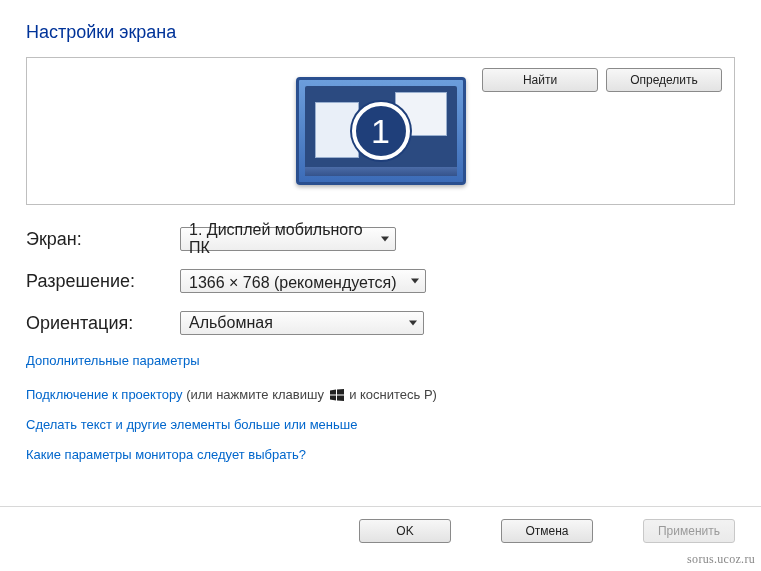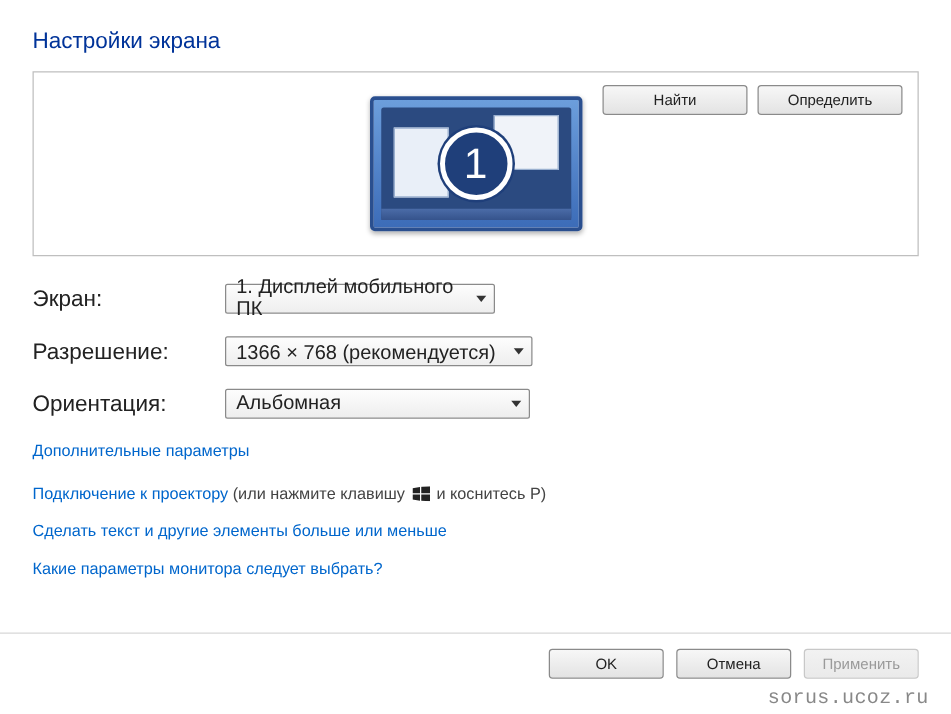--- a/index.html
+++ b/index.html
@@ -173,29 +173,29 @@
   .sep {
     border-top: 1px solid #d8d8d8;
     margin-top: 24px;
   }
   .footer-btns {
     display: flex;
     justify-content: flex-end;
     gap: 10px;
     padding: 12px 26px 0 0;
   }
-  .footer-btns .win-btn { min-width: 92px; }
+  .footer-btns .win-btn { min-width: 92px; margin-left: 40px; }
   .watermark {
     position: absolute;
-    right: 18px;
+    right: 6px;
     bottom: 4px;
-    font-size: 16px;
+    font-size: 12px;
     color: #888;
     letter-spacing: 0.3px;
-    font-family: Liberation Mono, monospace;
+    font-family: Liberation Serif, serif;
   }
 </style>
 </head>
 <body>
 
 <div class="page">
   <div class="title">Настройки экрана</div>
 
   <div class="preview-panel">
     <div class="monitor-wrap">

